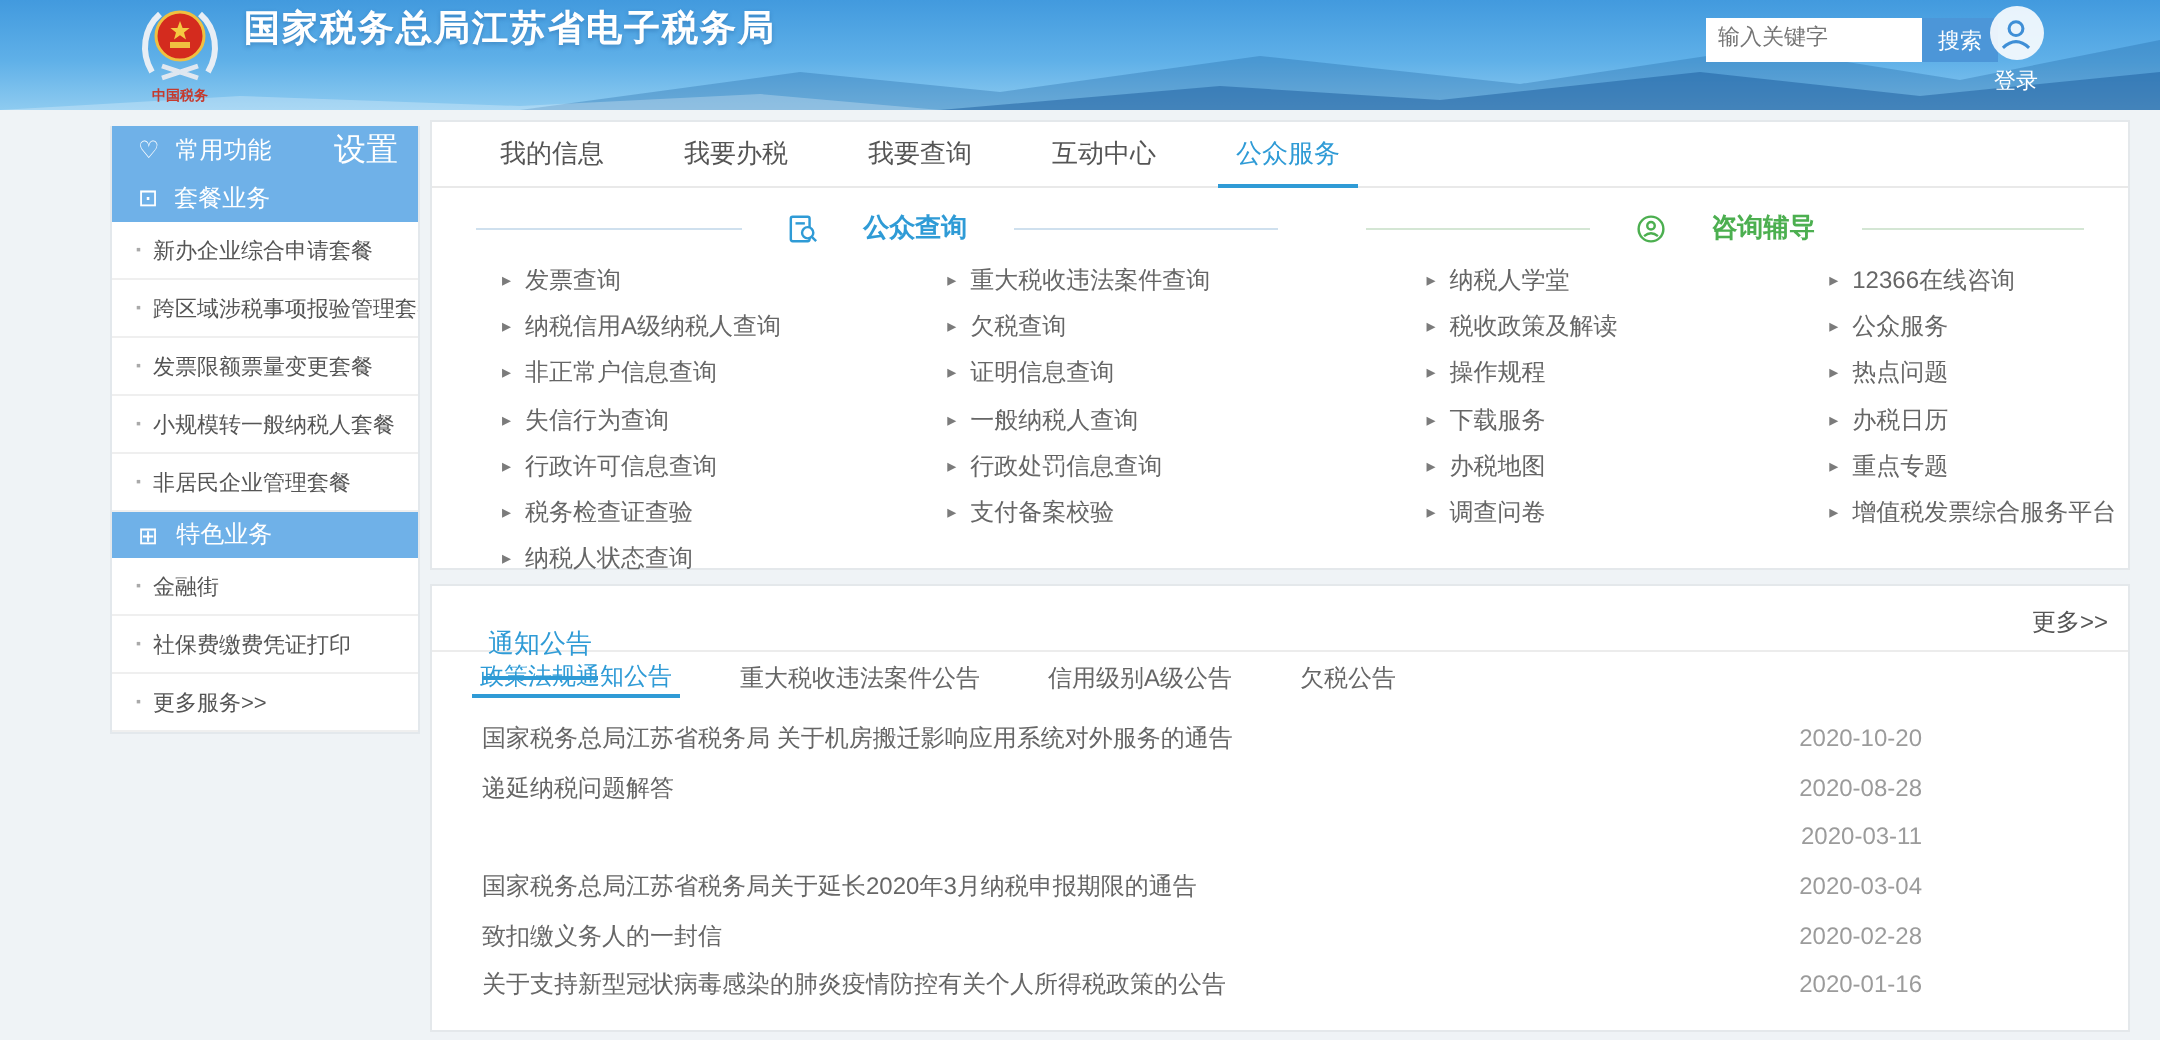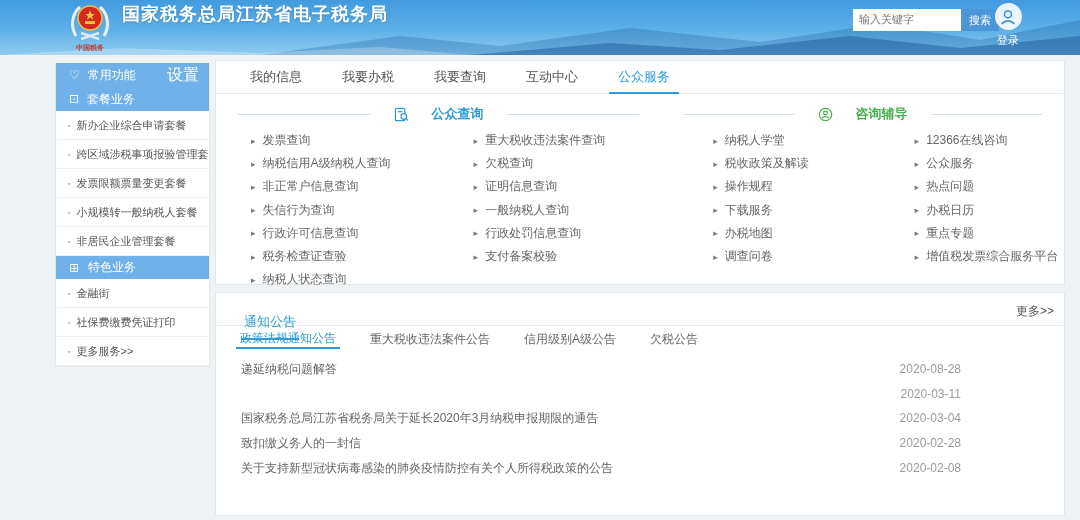--- a/index.html
+++ b/index.html
@@ -326,34 +326,38 @@
       <span class="notice-more">更多&gt;&gt;</span>
     </div>
     <nav class="notice-tabs">
       <div class="ntab active">政策法规通知公告</div>
       <div class="ntab">重大税收违法案件公告</div>
       <div class="ntab">信用级别A级公告</div>
       <div class="ntab">欠税公告</div>
     </nav>
     <ul class="news">
       <li>
+        <span>国家税务总局江苏省税务局 关于机房搬迁影响应用系统对外服务的通告</span>
+        <span class="date">2020-10-20</span>
+      </li>
+      <li>
         <span>递延纳税问题解答</span>
         <span class="date">2020-08-28</span>
       </li>
       <li>
         <span class="date">2020-03-11</span>
       </li>
       <li>
         <span>国家税务总局江苏省税务局关于延长2020年3月纳税申报期限的通告</span>
         <span class="date">2020-03-04</span>
       </li>
       <li>
         <span>致扣缴义务人的一封信</span>
         <span class="date">2020-02-28</span>
       </li>
       <li>
         <span>关于支持新型冠状病毒感染的肺炎疫情防控有关个人所得税政策的公告</span>
-        <span class="date">2020-02-08</span>
+        <span class="date">2020-01-16</span>
       </li>
     </ul>
   </section>
 
 </div>
 
 </body></html>

